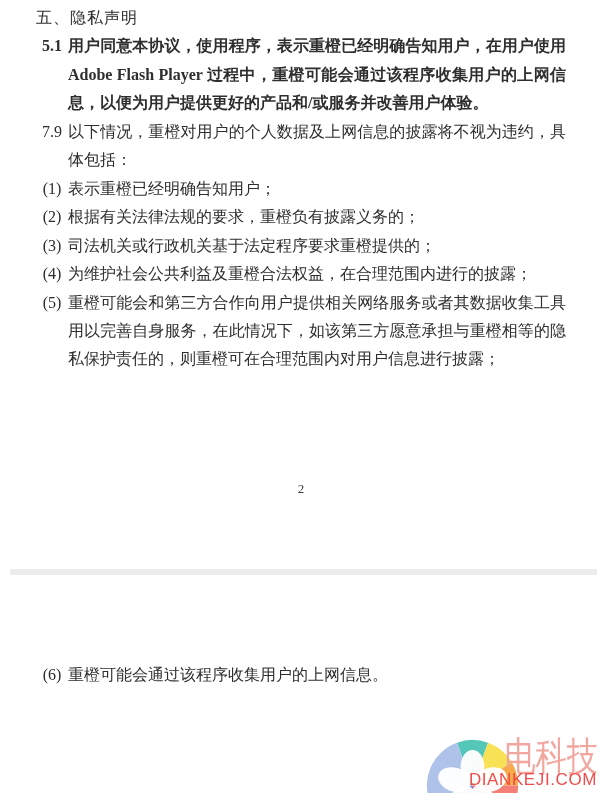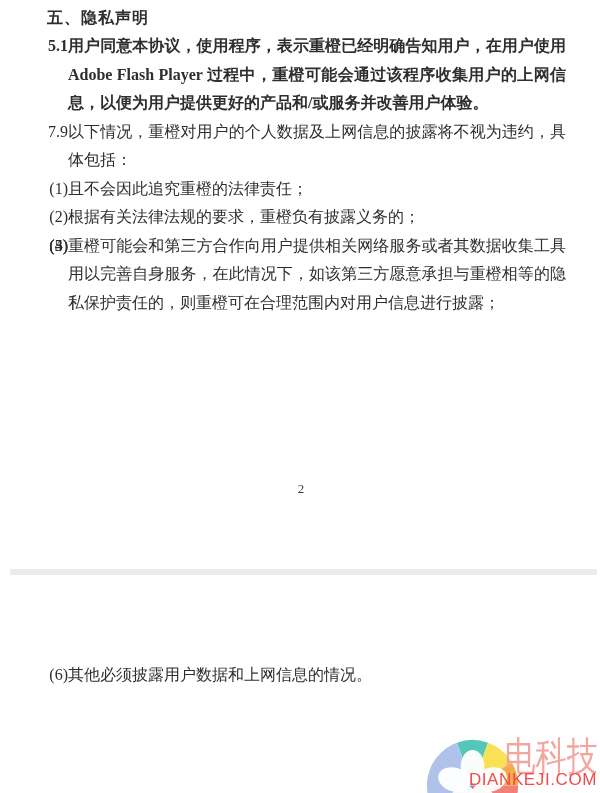--- a/index.html
+++ b/index.html
@@ -9,23 +9,23 @@
     font-family:"Liberation Serif","DejaVu Serif",serif;
     color:#2e2e2e;
   }
   .content {
     position:absolute; left:36px; width:530px;
     font-size:16px; line-height:28.45px;
     text-align:justify;
   }
   .content-1 { top:4px; }
   .content-2 { top:661px; }
-  .doc-title { font-weight:bold; letter-spacing:1px;margin-left:11px; }
+  .doc-title { font-weight:normal; letter-spacing:1px; }
   .para { position:relative; padding-left:32px; }
-  .para .num { position:absolute; left:0; top:0; width:32px; text-align:right; }
+  .para .num { position:absolute; left:0; top:0; width:32px; text-align:center; }
   .bold { font-weight:bold; }
   .pagenum {
     position:absolute; top:481px; left:36px; width:530px;
     text-align:center; font-size:13px; color:#3a3a3a;
   }
   .divider {
     position:absolute; top:569px; left:10px; right:3px; height:6px;
     background:#ececec;
   }
   .wm-icon {
@@ -60,50 +60,52 @@
     </div>
 
 
     <div class="para">
       <span class="num">7.9</span>
       <span>以下情况，重橙对用户的个人数据及上网信息的披露将不视为违约，具体包括：</span>
     </div>
 
     <div class="para">
       <span class="num">(1)</span>
-      <span>且不会因此追究重橙的法律责任；</span>
+      <span>表示重橙已经明确告知用户；</span>
     </div>
 
     <div class="para">
       <span class="num">(2)</span>
       <span>根据有关法律法规的要求，重橙负有披露义务的；</span>
     </div>
 
     <div class="para">
       <span class="num">(3)</span>
+      <span>司法机关或行政机关基于法定程序要求重橙提供的；</span>
     </div>
 
     <div class="para">
       <span class="num">(4)</span>
+      <span>为维护社会公共利益及重橙合法权益，在合理范围内进行的披露；</span>
     </div>
 
     <div class="para">
       <span class="num">(5)</span>
       <span>重橙可能会和第三方合作向用户提供相关网络服务或者其数据收集工具用以完善自身服务，在此情况下，如该第三方愿意承担与重橙相等的隐私保护责任的，则重橙可在合理范围内对用户信息进行披露；</span>
     </div>
   </div>
 
   <div class="pagenum">2</div>
 
   <div class="divider"></div>
 
   <div class="content content-2">
     <div class="para">
       <span class="num">(6)</span>
-      <span>其他必须披露用户数据和上网信息的情况。</span>
+      <span>重橙可能会通过该程序收集用户的上网信息。</span>
     </div>
 
   </div>
 
   <div>
     <svg class="wm-icon" viewBox="0 0 100 100">
       <path d="M50,50 L33.6,4.9 A48,48 0 0 1 66.4,4.9 Z" fill="#4cc5b5"></path>
       <path d="M50,50 L66.4,4.9 A48,48 0 0 1 91.6,26 Z" fill="#f9e04e"></path>
       <path d="M50,50 L91.6,26 A48,48 0 0 1 98,50 Z" fill="#f7a643"></path>
       <path d="M50,50 L98,50 A48,48 0 0 1 89.3,77.5 Z" fill="#f3796f"></path>

